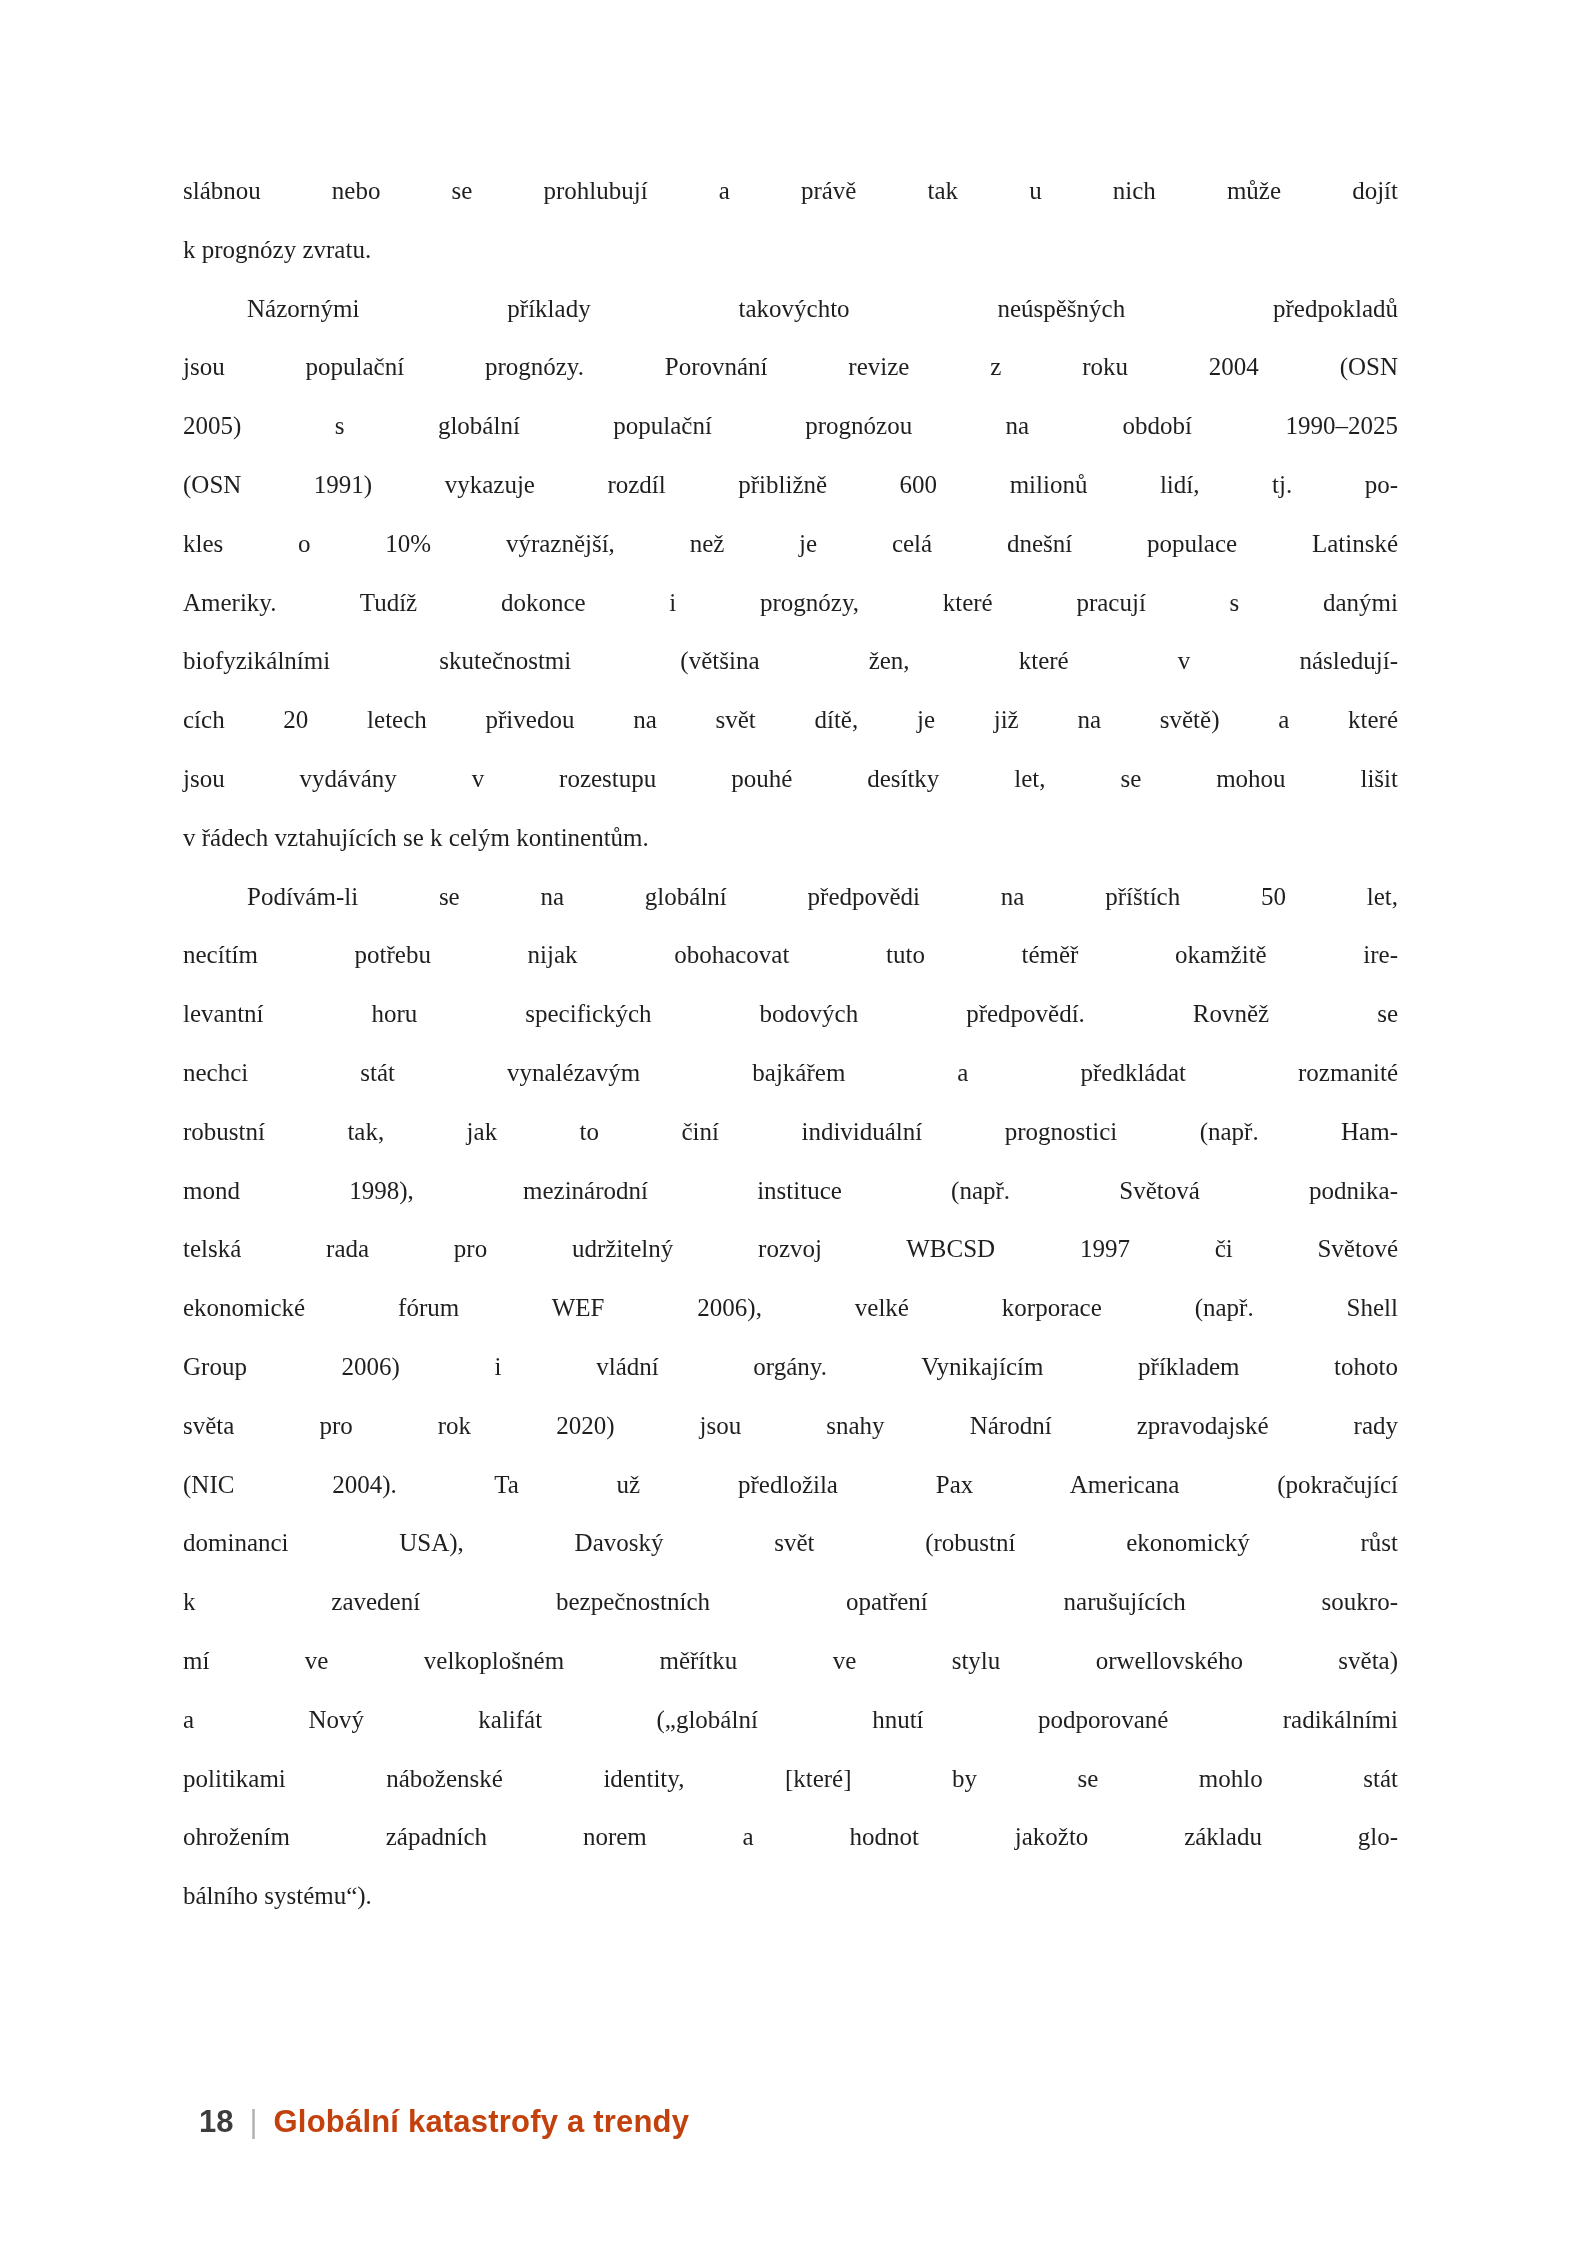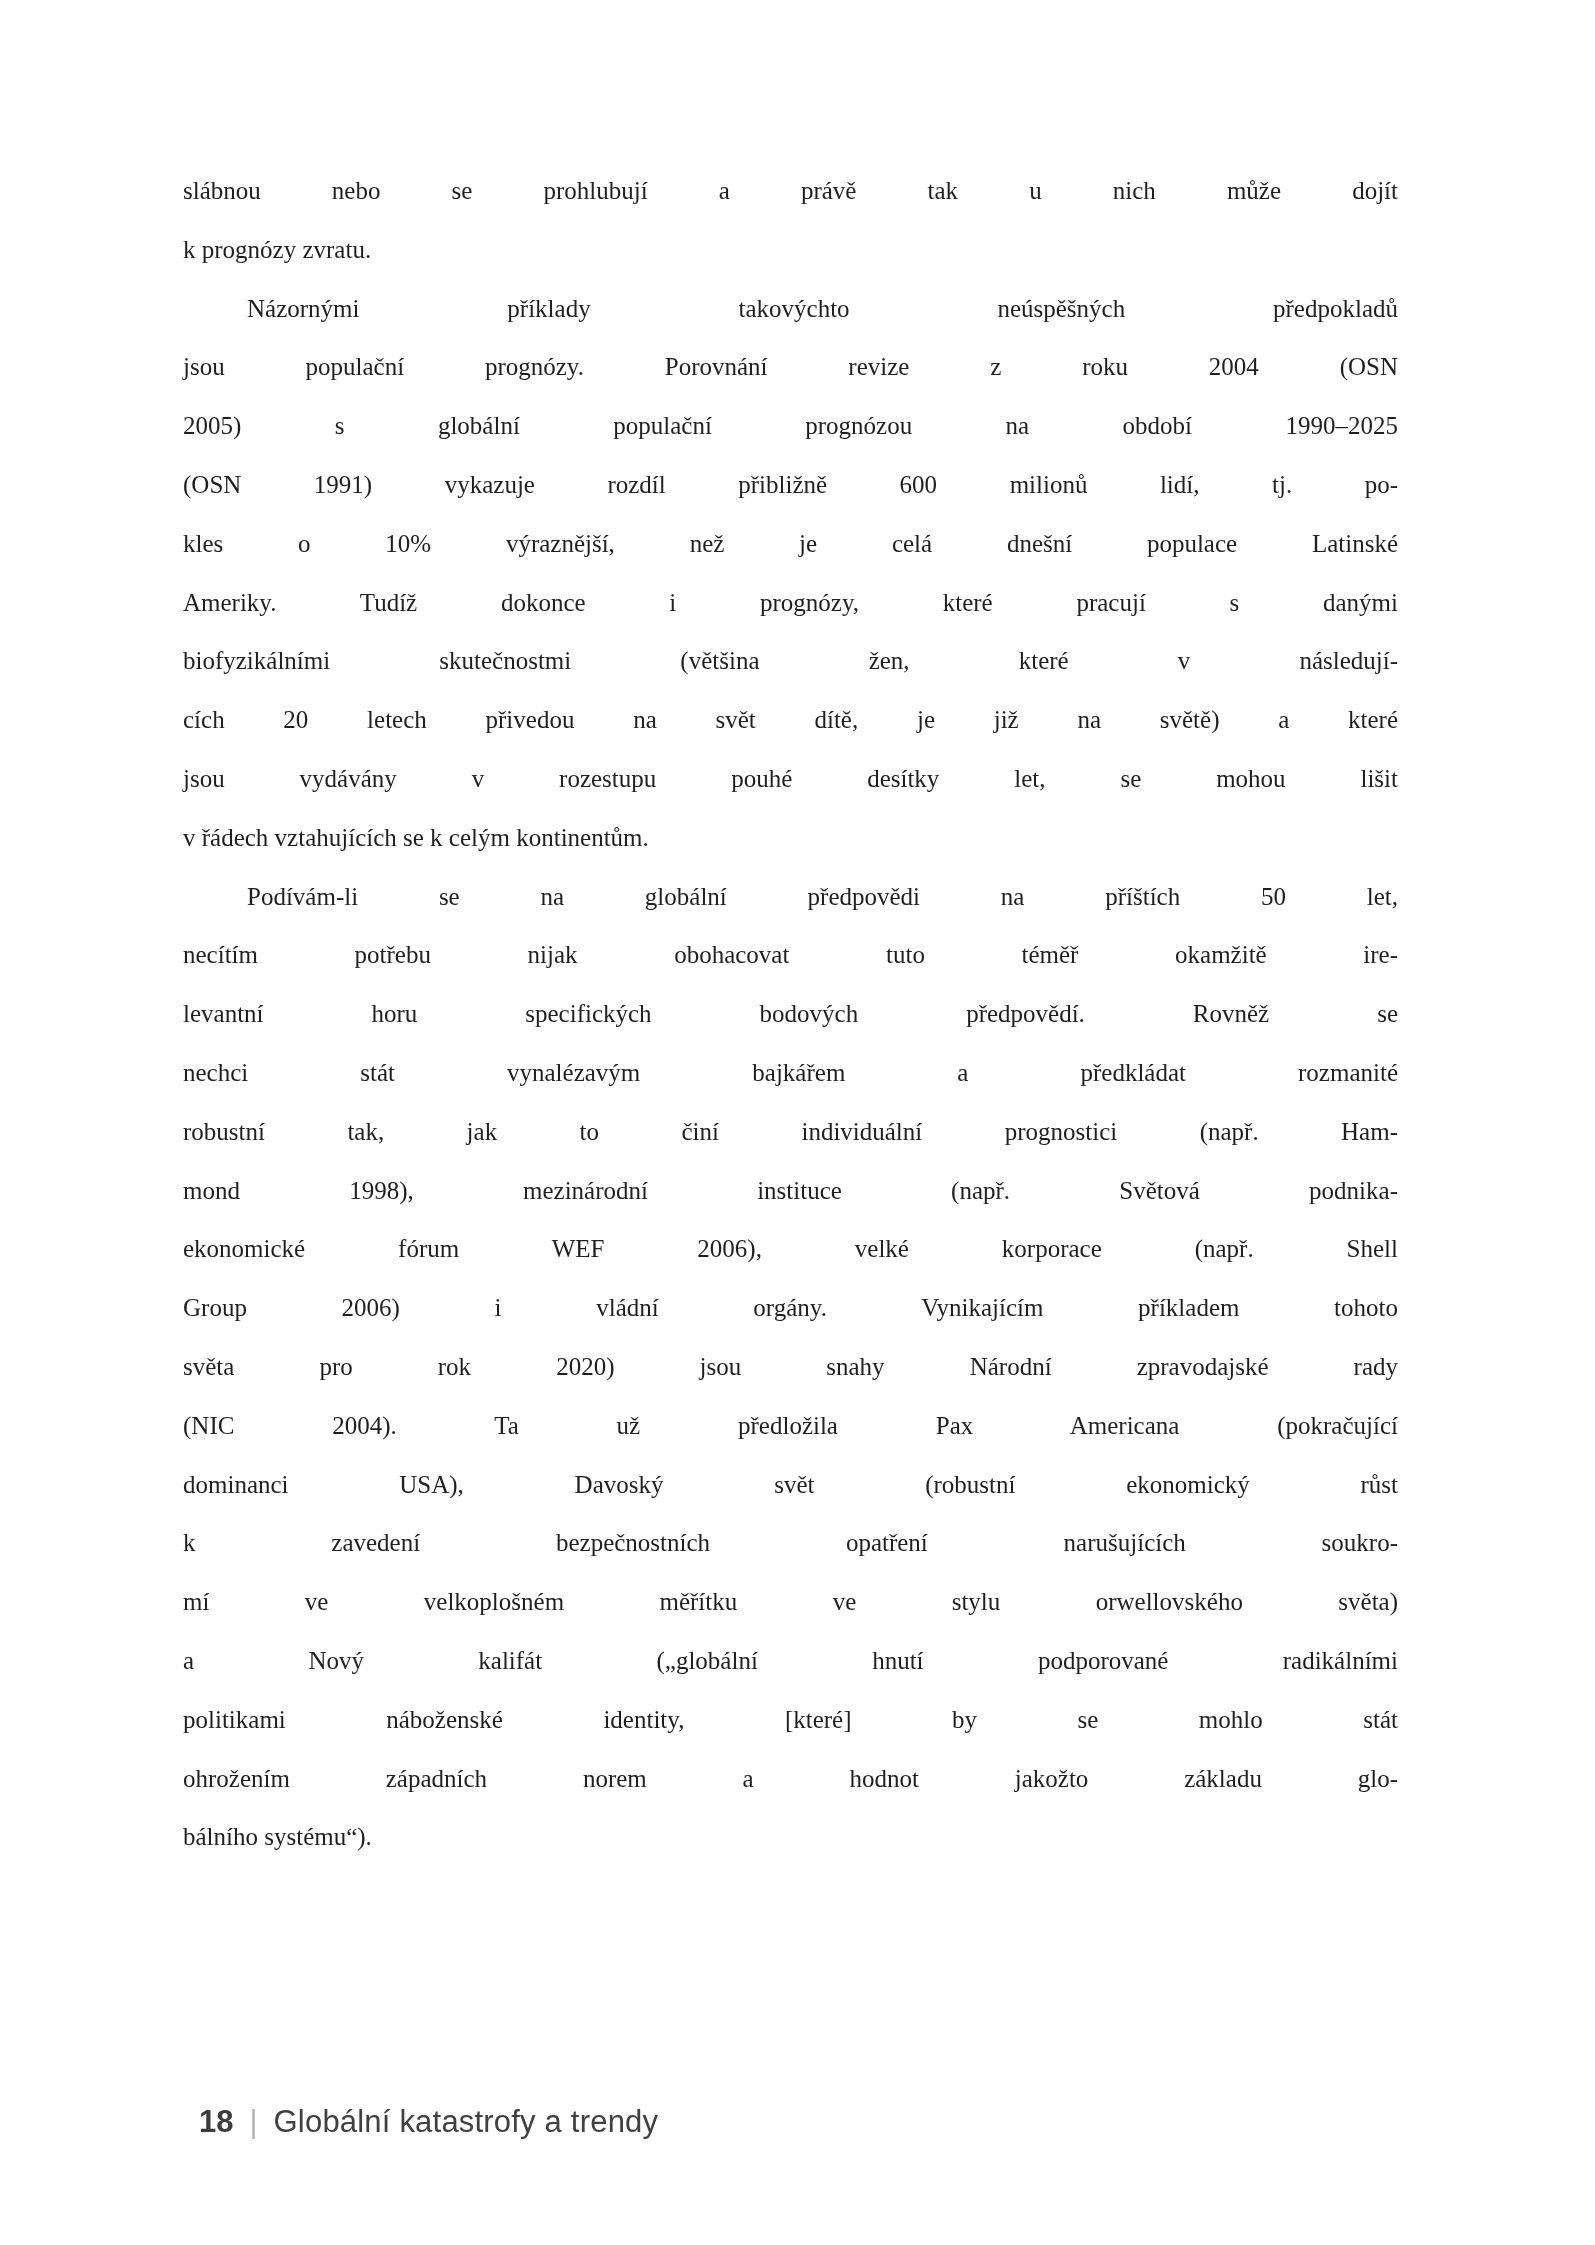--- a/index.html
+++ b/index.html
@@ -50,22 +50,22 @@
   }
   .footer .num {
     color: #3d3d3d;
     font-weight: 700;
   }
   .footer .sep {
     color: #b3b3b3;
     font-weight: 300;
   }
   .footer .title {
-    color: #404040;
-    font-weight: 400;
+    color: #c2410c;
+    font-weight: 700;
     letter-spacing: 0.2px;
   }
 </style>
 </head>
 <body>
 
 <div class="page">
 
   <div class="textblock">
 
@@ -87,20 +87,21 @@
       <div class="line last">v řádech vztahujících se k celým kontinentům.</div>
     </div>
 
     <div class="para">
       <div class="line indent">Podívám-li se na globální předpovědi na příštích 50 let,</div>
       <div class="line">necítím potřebu nijak obohacovat tuto téměř okamžitě ire-</div>
       <div class="line">levantní horu specifických bodových předpovědí. Rovněž se</div>
       <div class="line">nechci stát vynalézavým bajkářem a předkládat rozmanité</div>
       <div class="line">robustní tak, jak to činí individuální prognostici (např. Ham-</div>
       <div class="line">mond 1998), mezinárodní instituce (např. Světová podnika-</div>
+      <div class="line">telská rada pro udržitelný rozvoj WBCSD 1997 či Světové</div>
       <div class="line">ekonomické fórum WEF 2006), velké korporace (např. Shell</div>
       <div class="line">Group 2006) i vládní orgány. Vynikajícím příkladem tohoto</div>
       <div class="line">světa pro rok 2020) jsou snahy Národní zpravodajské rady</div>
       <div class="line">(NIC 2004). Ta už předložila Pax Americana (pokračující</div>
       <div class="line">dominanci USA), Davoský svět (robustní ekonomický růst</div>
       <div class="line">k zavedení bezpečnostních opatření narušujících soukro-</div>
       <div class="line">mí ve velkoplošném měřítku ve stylu orwellovského světa)</div>
       <div class="line">a Nový kalifát („globální hnutí podporované radikálními</div>
       <div class="line">politikami náboženské identity, [které] by se mohlo stát</div>
       <div class="line">ohrožením západních norem a hodnot jakožto základu glo-</div>

